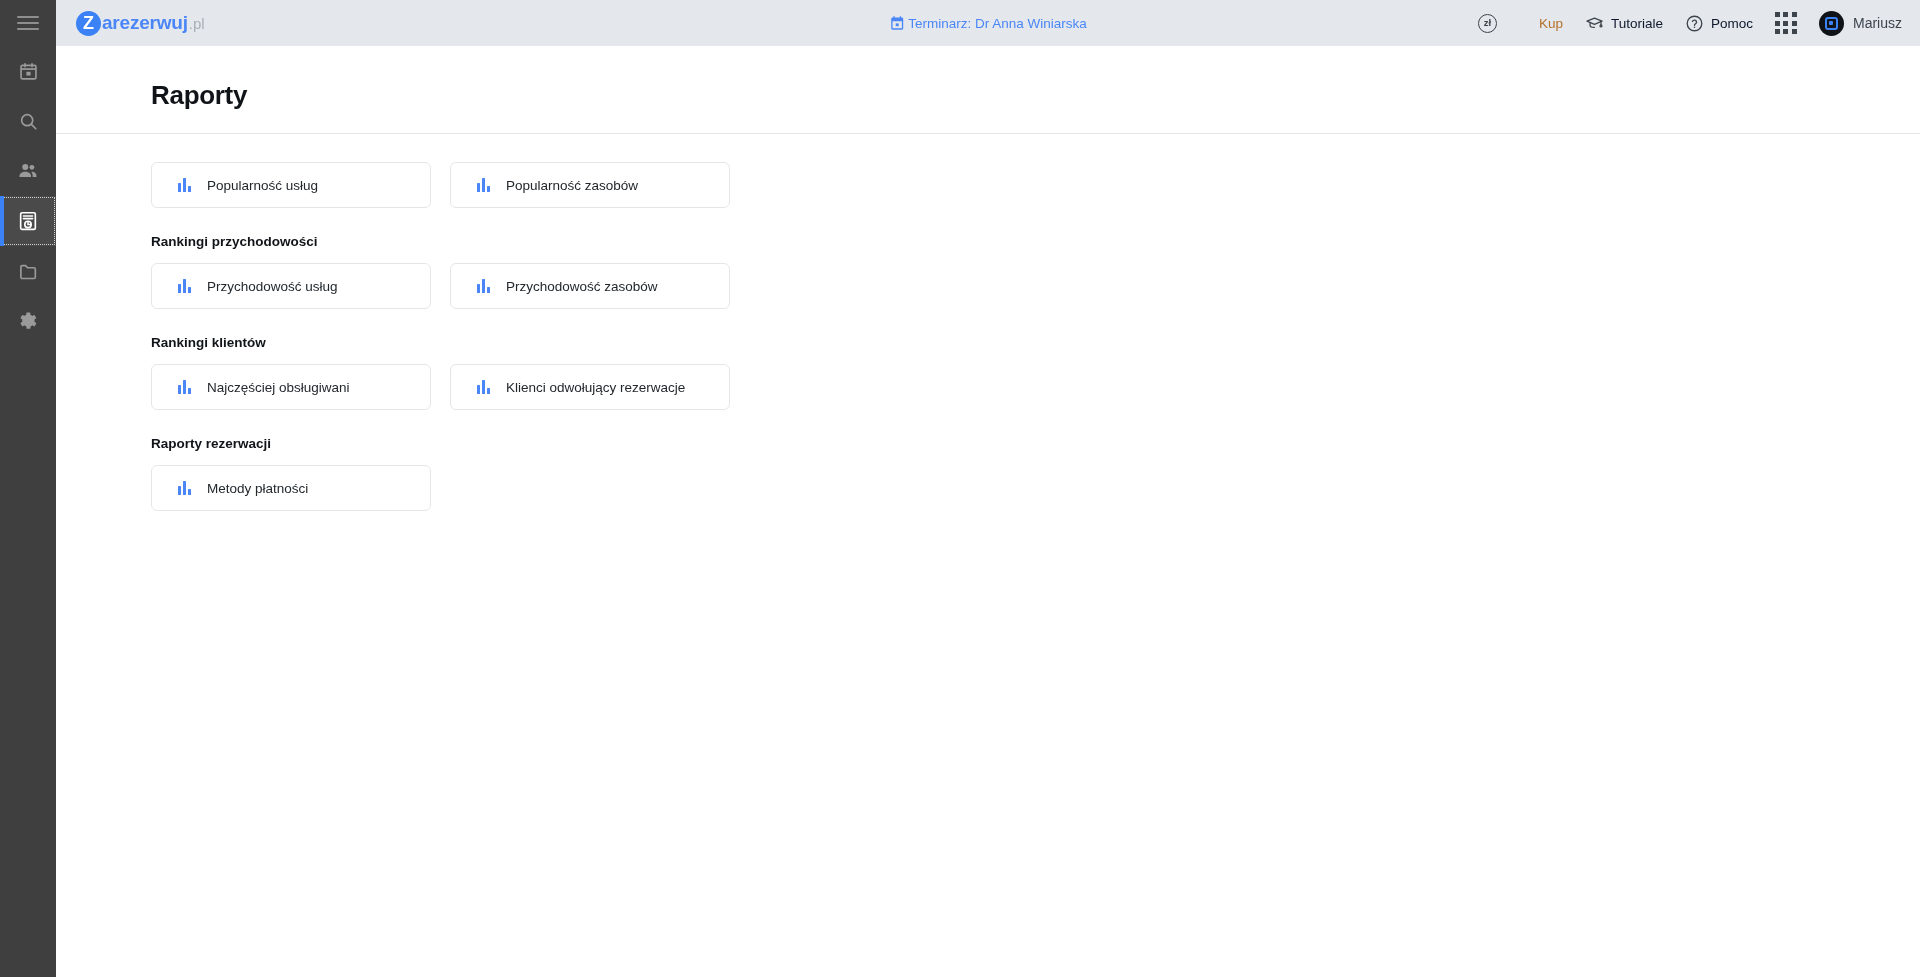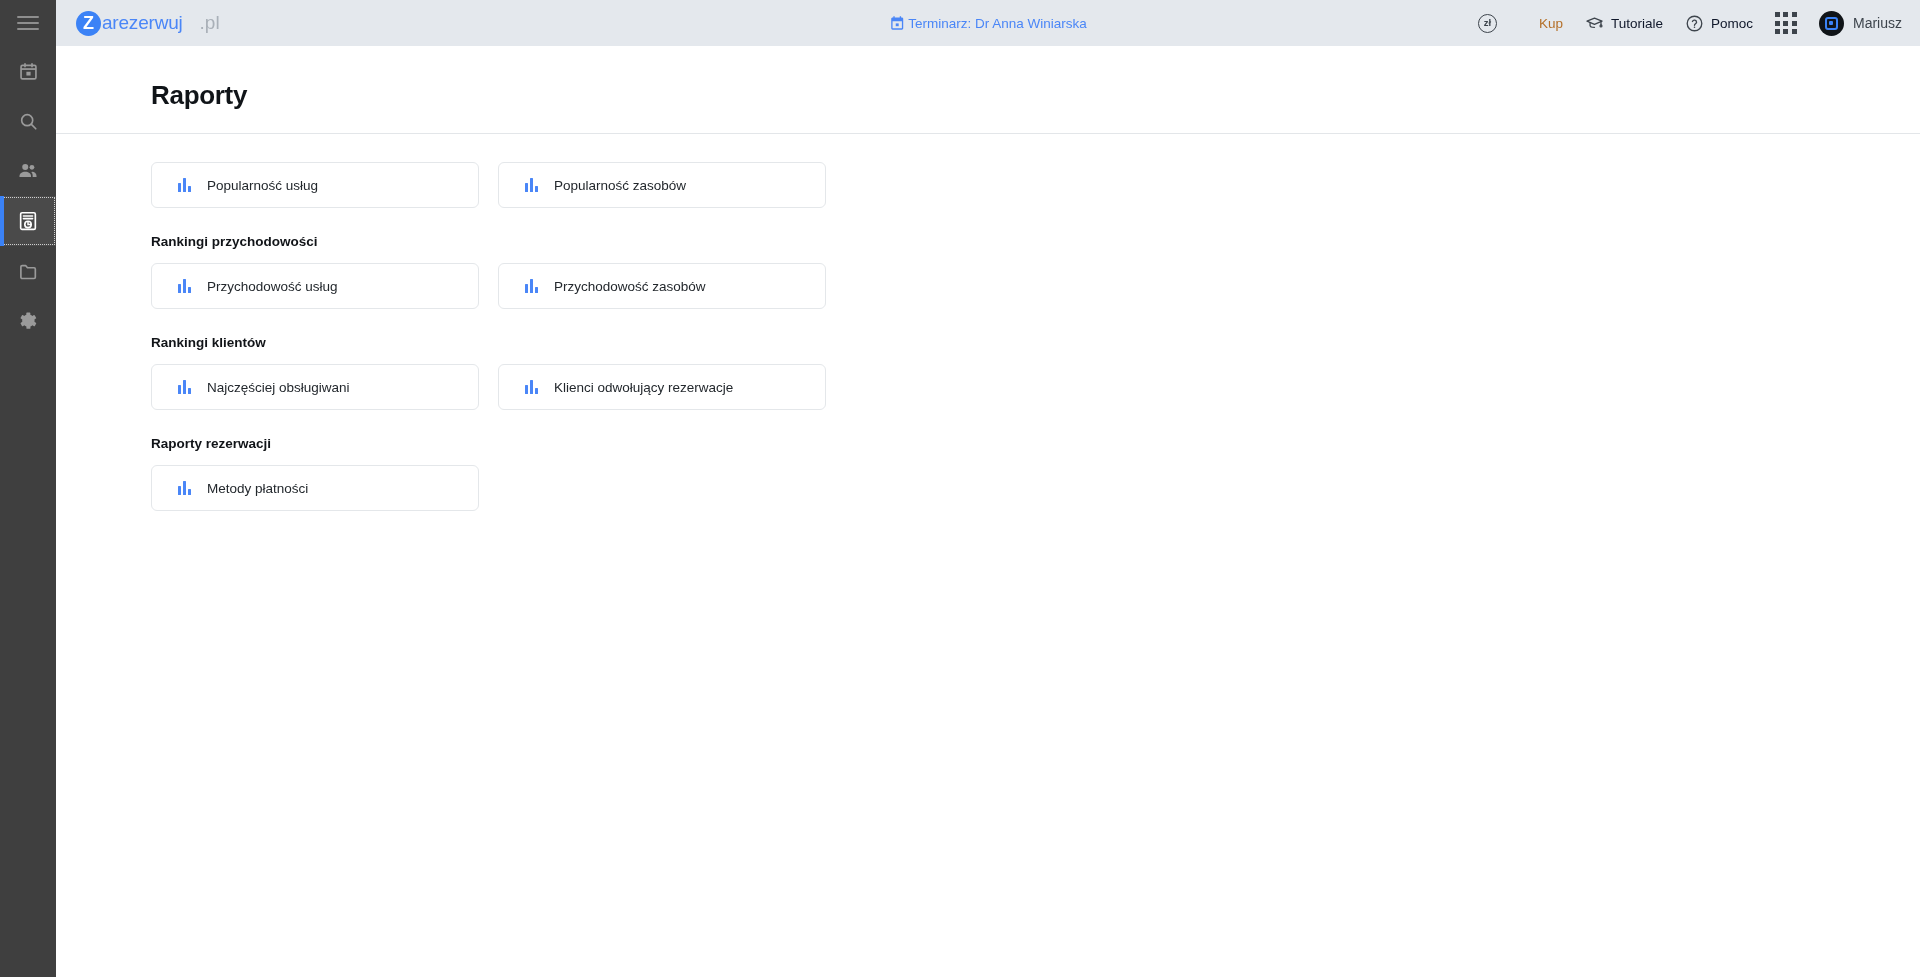--- a/index.html
+++ b/index.html
@@ -77,22 +77,22 @@
 
   .logo { display: flex; align-items: center; gap: 0; cursor: pointer; user-select: none; }
   .logo-mark {
     width: 25px; height: 25px; border-radius: 50%;
     background: #3b82f6; color: #fff;
     font-size: 18px; font-weight: 700;
     display: flex; align-items: center; justify-content: center;
     line-height: 1;
     margin-right: 1px;
   }
-  .logo-name { font-size: 19px; font-weight: 400; color: #4a86f7; letter-spacing: -0.2px; }
-  .logo-tld  { font-size: 19px; font-weight: 400; color: #a9b0b8; margin-left: 17px; }
+  .logo-name { font-size: 19px; font-weight: 700; color: #4a86f7; letter-spacing: -0.2px; }
+  .logo-tld  { font-size: 15px; font-weight: 400; color: #a9b0b8; margin-left: 1px; }
 
   .topbar-center {
     position: absolute;
     left: 50%;
     transform: translateX(-50%);
     display: flex;
     align-items: center;
     gap: 3px;
     cursor: pointer;
   }
@@ -139,21 +139,21 @@
   .section-title {
     font-size: 13.5px;
     font-weight: 700;
     color: #111418;
     margin-bottom: 14px;
   }
 
   .card-row { display: flex; gap: 19px; flex-wrap: wrap; }
 
   .report-card {
-    width: 328px;
+    width: 280px;
     height: 46px;
     background: #ffffff;
     border: 1px solid #e4e7ea;
     border-radius: 6px;
     display: flex;
     align-items: center;
     padding-left: 26px;
     gap: 16px;
     cursor: pointer;
   }

